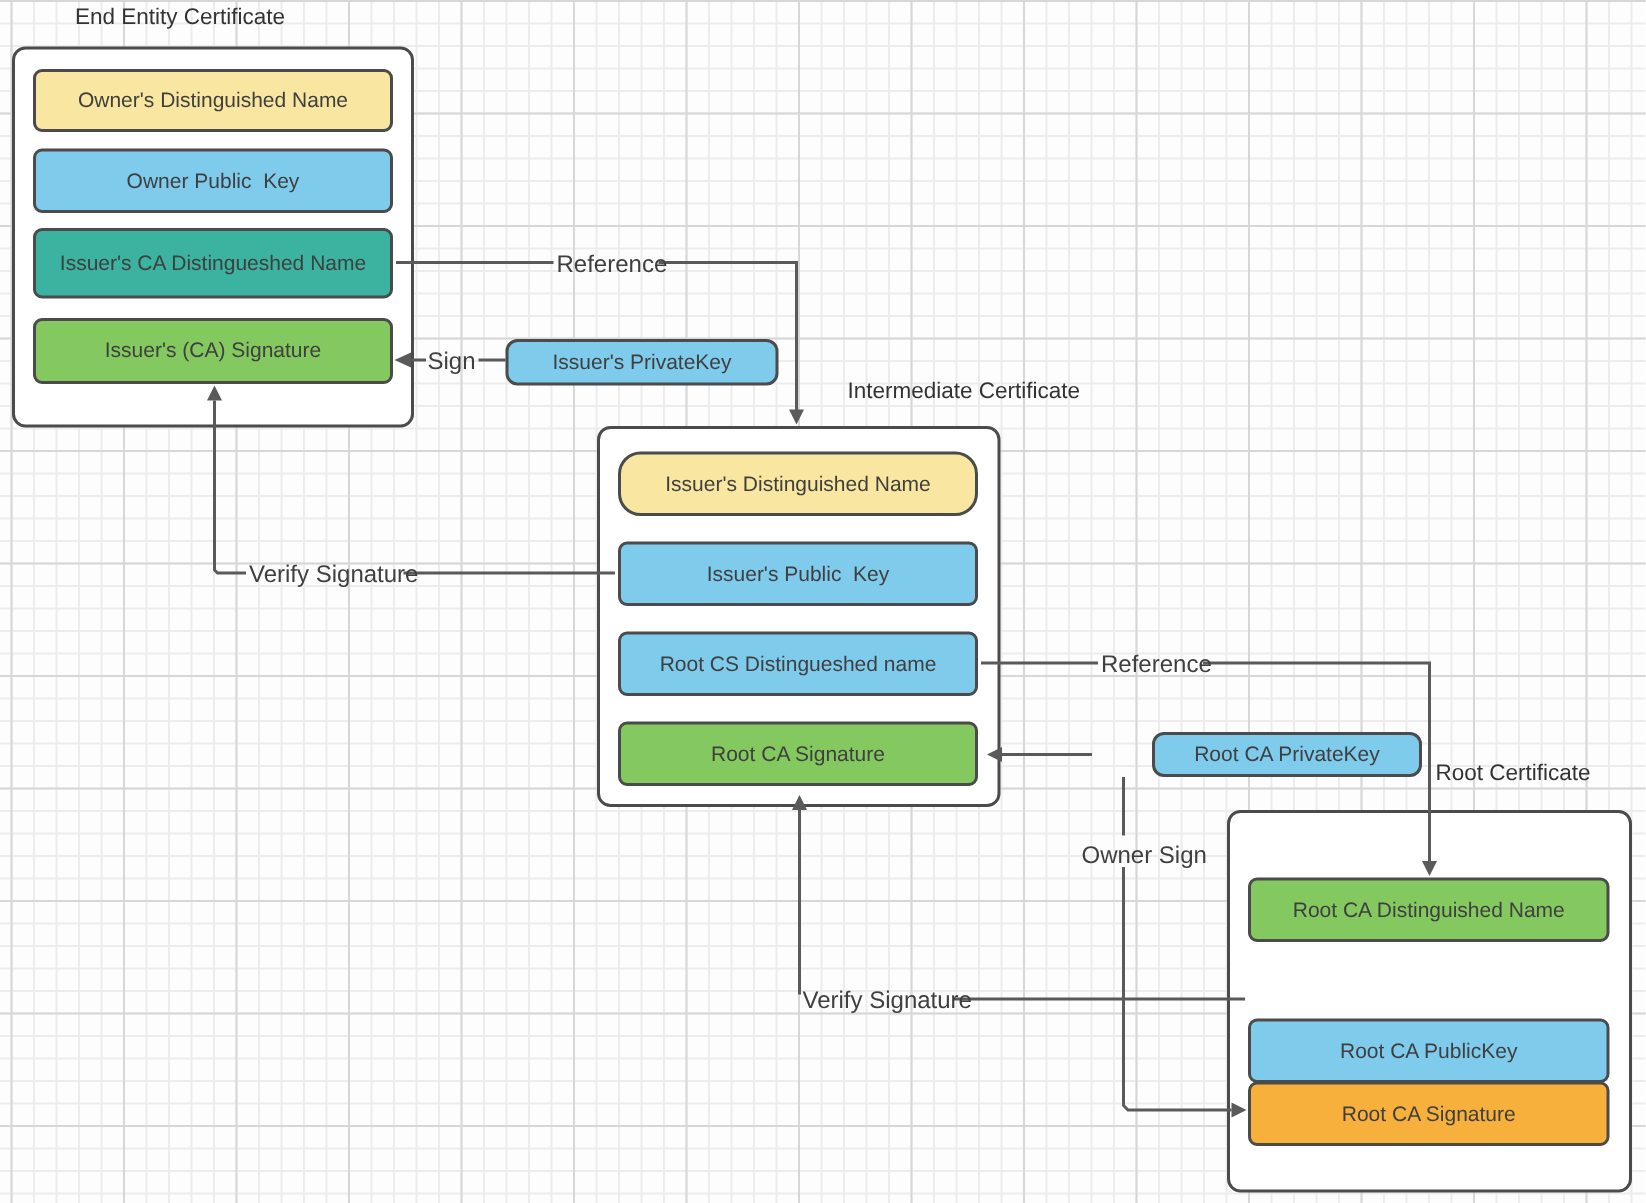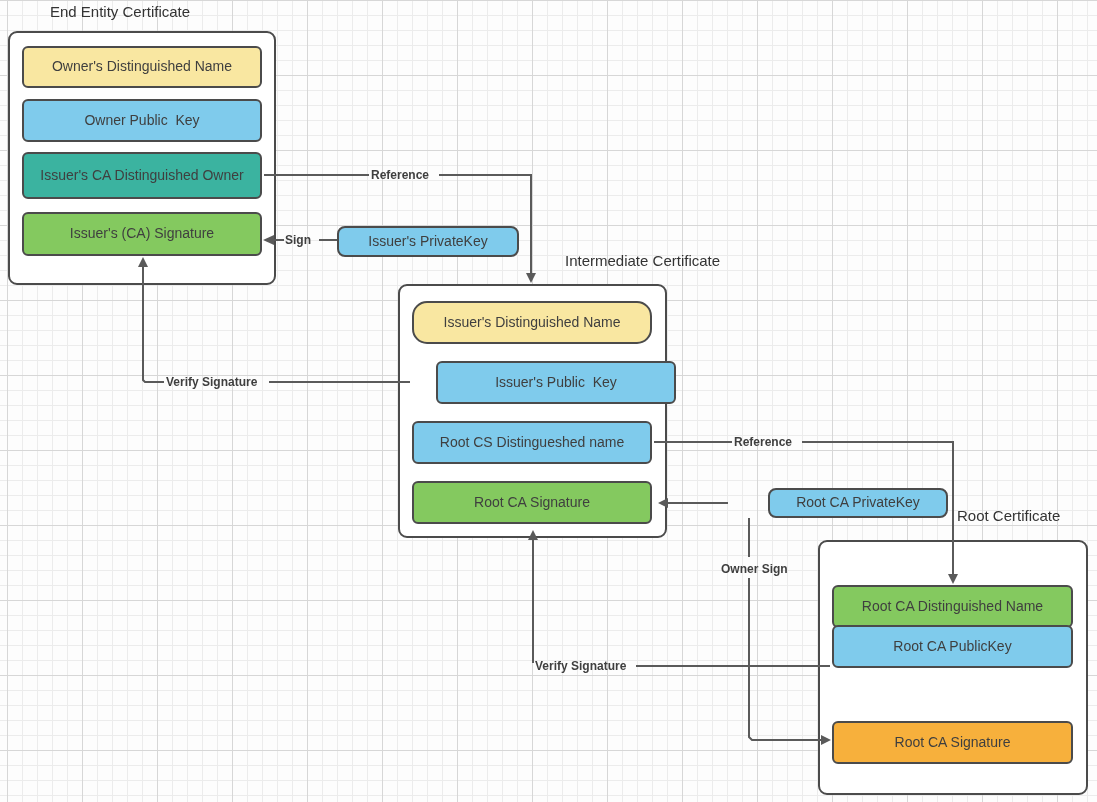--- a/index.html
+++ b/index.html
@@ -23,21 +23,21 @@
     position:absolute;border:2px solid #4b4b4b;border-radius:6px;
     box-sizing:border-box;display:flex;align-items:center;justify-content:center;
     text-align:center;font-size:14px;color:#3f3f3f;white-space:pre-wrap;
     line-height:1.25;padding:0 6px;z-index:3;
   }
   .keybox{border-radius:8px;z-index:4;}
   .group-title{
     position:absolute;font-size:15px;color:#333333;z-index:2;white-space:pre;
   }
   .edge-label{
-    position:absolute;font-size:12px;font-weight:bold;color:#3f3f3f;
+    position:absolute;font-size:16px;font-weight:normal;color:#3f3f3f;
     z-index:6;white-space:pre;
   }
   svg.wires{position:absolute;left:0;top:0;z-index:5;pointer-events:none;}
   svg.wires path{stroke:#5a5a5a;stroke-width:2;fill:none;}
   svg.wires polygon{fill:#5a5a5a;stroke:none;}
 </style>
 </head>
 <body>
 
 <div class="canvas">
@@ -45,30 +45,30 @@
   <div class="group-title" style="left:50px;top:3px;">End Entity Certificate</div>
   <div class="group-title" style="left:565px;top:252px;">Intermediate Certificate</div>
   <div class="group-title" style="left:957px;top:507px;">Root Certificate</div>
 
   <div class="container" style="left:8px;top:31px;width:268px;height:254px;"></div>
   <div class="container" style="left:398px;top:284px;width:269px;height:254px;"></div>
   <div class="container" style="left:818px;top:540px;width:270px;height:255px;"></div>
 
   <div class="box" style="left: 22px; top: 46px; width: 240px; height: 42px; background-color: rgb(249, 231, 161);">Owner's Distinguished Name</div>
   <div class="box" style="left: 22px; top: 99px; width: 240px; height: 43px; background-color: rgb(127, 203, 236);">Owner Public  Key</div>
-  <div class="box" style="left: 22px; top: 152px; width: 240px; height: 47px; background-color: rgb(59, 179, 160);">Issuer's CA Distinguished Owner</div>
+  <div class="box" style="left: 22px; top: 152px; width: 240px; height: 47px; background-color: rgb(59, 179, 160);">Issuer's CA Distingueshed Name</div>
   <div class="box" style="left: 22px; top: 212px; width: 240px; height: 44px; background-color: rgb(132, 201, 95);">Issuer's (CA) Signature</div>
 
   <div class="box" style="left: 412px; top: 301px; width: 240px; height: 43px; background-color: rgb(249, 231, 161); border-radius: 15px;">Issuer's Distinguished Name</div>
-  <div class="box" style="left: 436px; top: 361px; width: 240px; height: 43px; background-color: rgb(127, 203, 236);">Issuer's Public  Key</div>
+  <div class="box" style="left: 412px; top: 361px; width: 240px; height: 43px; background-color: rgb(127, 203, 236);">Issuer's Public  Key</div>
   <div class="box" style="left: 412px; top: 421px; width: 240px; height: 43px; background-color: rgb(127, 203, 236);">Root CS Distingueshed name</div>
   <div class="box" style="left: 412px; top: 481px; width: 240px; height: 43px; background-color: rgb(132, 201, 95);">Root CA Signature</div>
 
   <div class="box" style="left: 832px; top: 585px; width: 241px; height: 43px; background-color: rgb(132, 201, 95);">Root CA Distinguished Name</div>
-  <div class="box" style="left: 832px; top: 625px; width: 241px; height: 43px; background-color: rgb(127, 203, 236);">Root CA PublicKey</div>
+  <div class="box" style="left: 832px; top: 679px; width: 241px; height: 43px; background-color: rgb(127, 203, 236);">Root CA PublicKey</div>
   <div class="box" style="left: 832px; top: 721px; width: 241px; height: 43px; background-color: rgb(247, 176, 60);">Root CA Signature</div>
 
   <div class="box keybox" style="left: 337px; top: 226px; width: 182px; height: 31px; background-color: rgb(127, 203, 236);">Issuer's PrivateKey</div>
   <div class="box keybox" style="left: 728px; top: 488px; width: 180px; height: 30px; background-color: rgb(127, 203, 236); margin-left: 40px;">Root CA PrivateKey</div>
 
   <svg class="wires" width="1097" height="802">
 
     <path d="M337 240 L319 240"></path>
     <path d="M284 240 L274 240"></path>
     <polygon points="263,240 274,235 274,245"></polygon>

